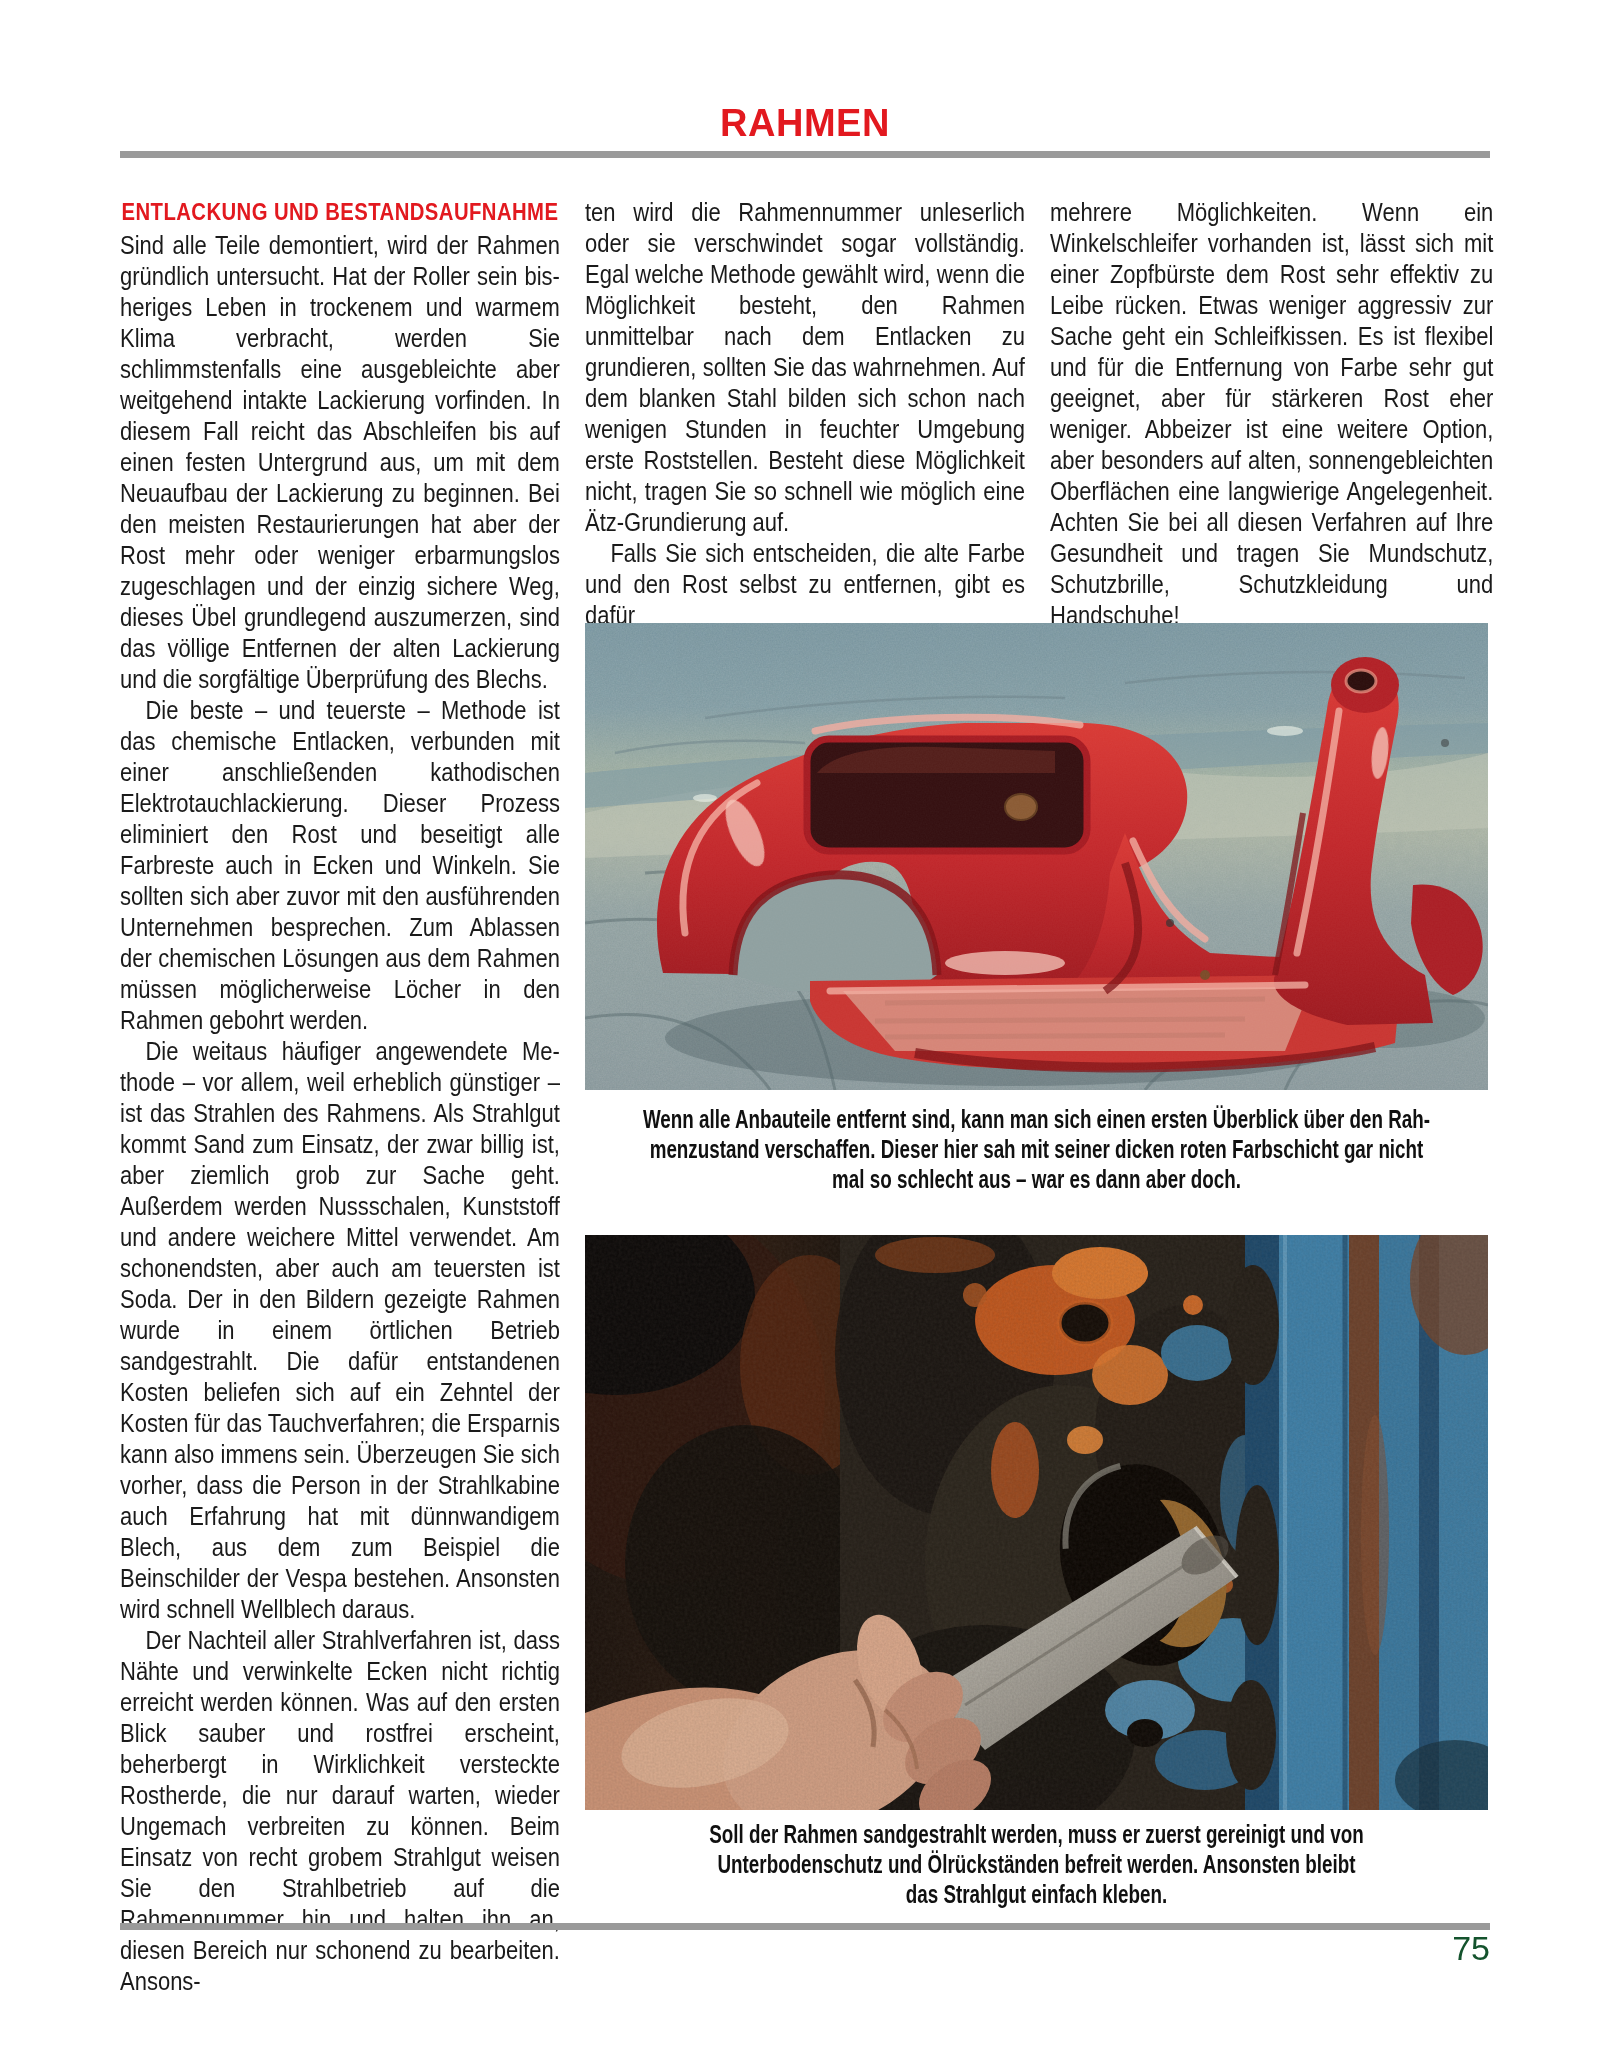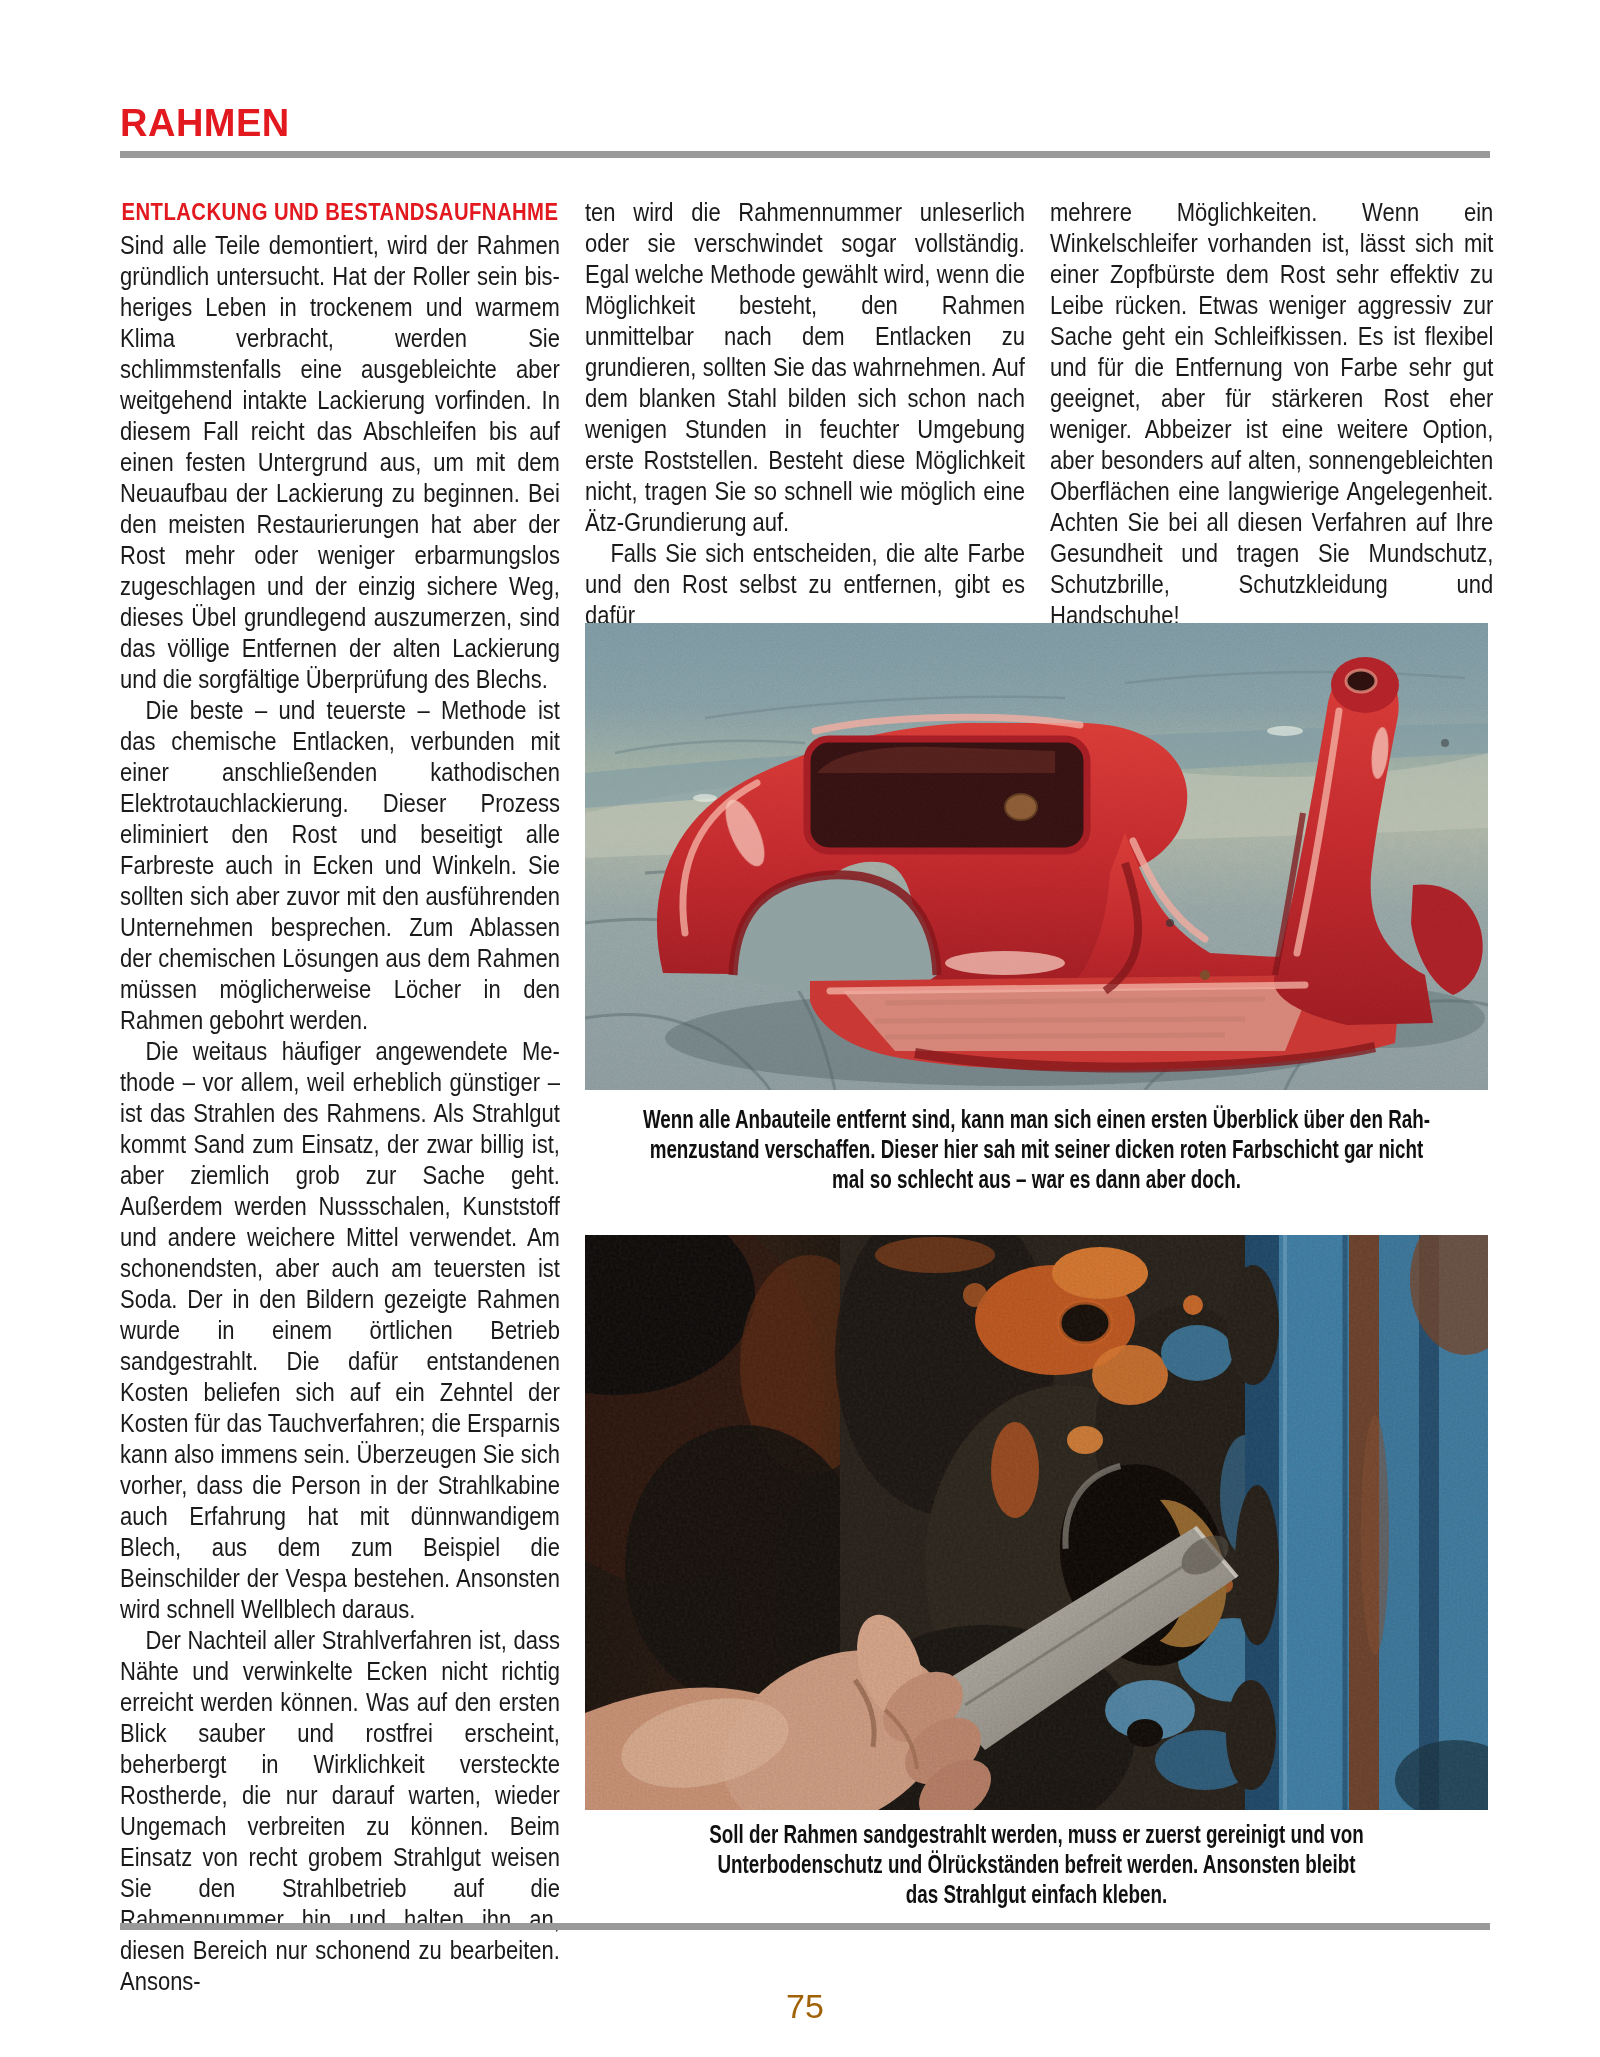--- a/index.html
+++ b/index.html
@@ -4,21 +4,21 @@
 <title>RAHMEN — 75</title>
 <style>
   html,body{margin:0;padding:0;background:#e8e8e8;}
   .page{
     position:relative; width:1600px; height:2057px; background:#ffffff;
     font-family:"Liberation Sans","DejaVu Sans",sans-serif; overflow:hidden;
     margin:0 auto;
   }
   .masthead{
     position:absolute; left:120px; top:103px; width:1370px;
-    text-align:left; font-size:38px; line-height:40px; font-weight:bold;
+    text-align:center; font-size:38px; line-height:40px; font-weight:bold;
     color:#e2191f; letter-spacing:0.5px;
   }
   .rule{position:absolute; left:120px; width:1370px; height:7px; background:#9a9a9a;}
   .rule-top{top:151px;}
   .rule-bottom{top:1923px;}
   .col{
     position:absolute; top:197px; width:520px;
     transform:scaleX(0.846); transform-origin:0 0;
     color:#1a1a1a; font-size:26px; line-height:31px;
     text-align:justify; hyphens:manual; -webkit-hyphens:manual;
@@ -37,22 +37,22 @@
   .fig2{top:1235px; width:903px; height:575px;}
   .caption{
     position:absolute; left:585px; width:1200px;
     transform:scaleX(0.7525); transform-origin:0 0;
     font-weight:bold; font-size:25px; line-height:30px; color:#101010;
   }
   .cap1{top:1104px;}
   .cap2{top:1819px;}
   .cap-line{text-align:center; white-space:nowrap;}
   .page-number{
-    position:absolute; left:120px; top:1987px; width:1370px;
-    text-align:center; font-size:34px; line-height:38px; color:#a16207;
+    position:absolute; left:120px; top:1929px; width:1370px;
+    text-align:right; font-size:34px; line-height:38px; color:#14532d;
   }
 </style>
 </head>
 <body>
 
 <div class="page">
 
   <div class="masthead">RAHMEN</div>
   <div class="rule rule-top"></div>
 

